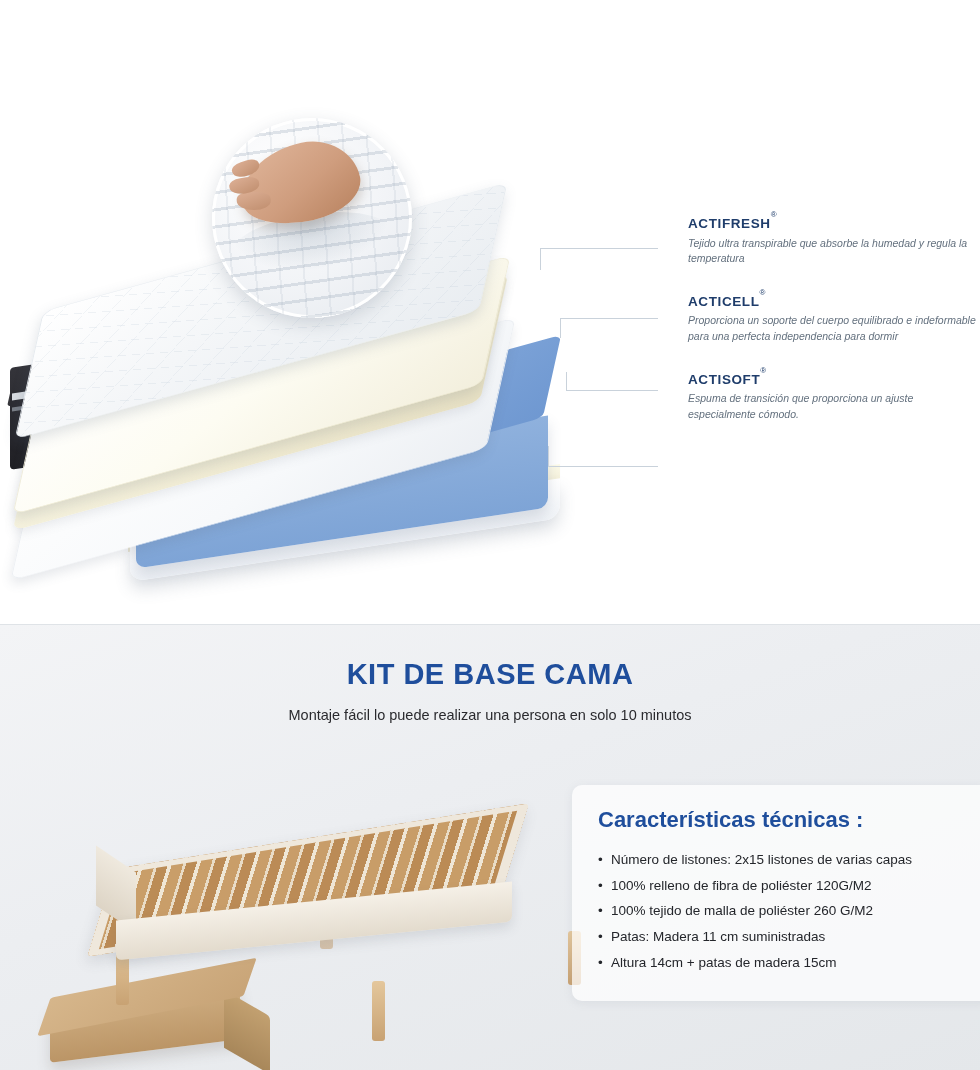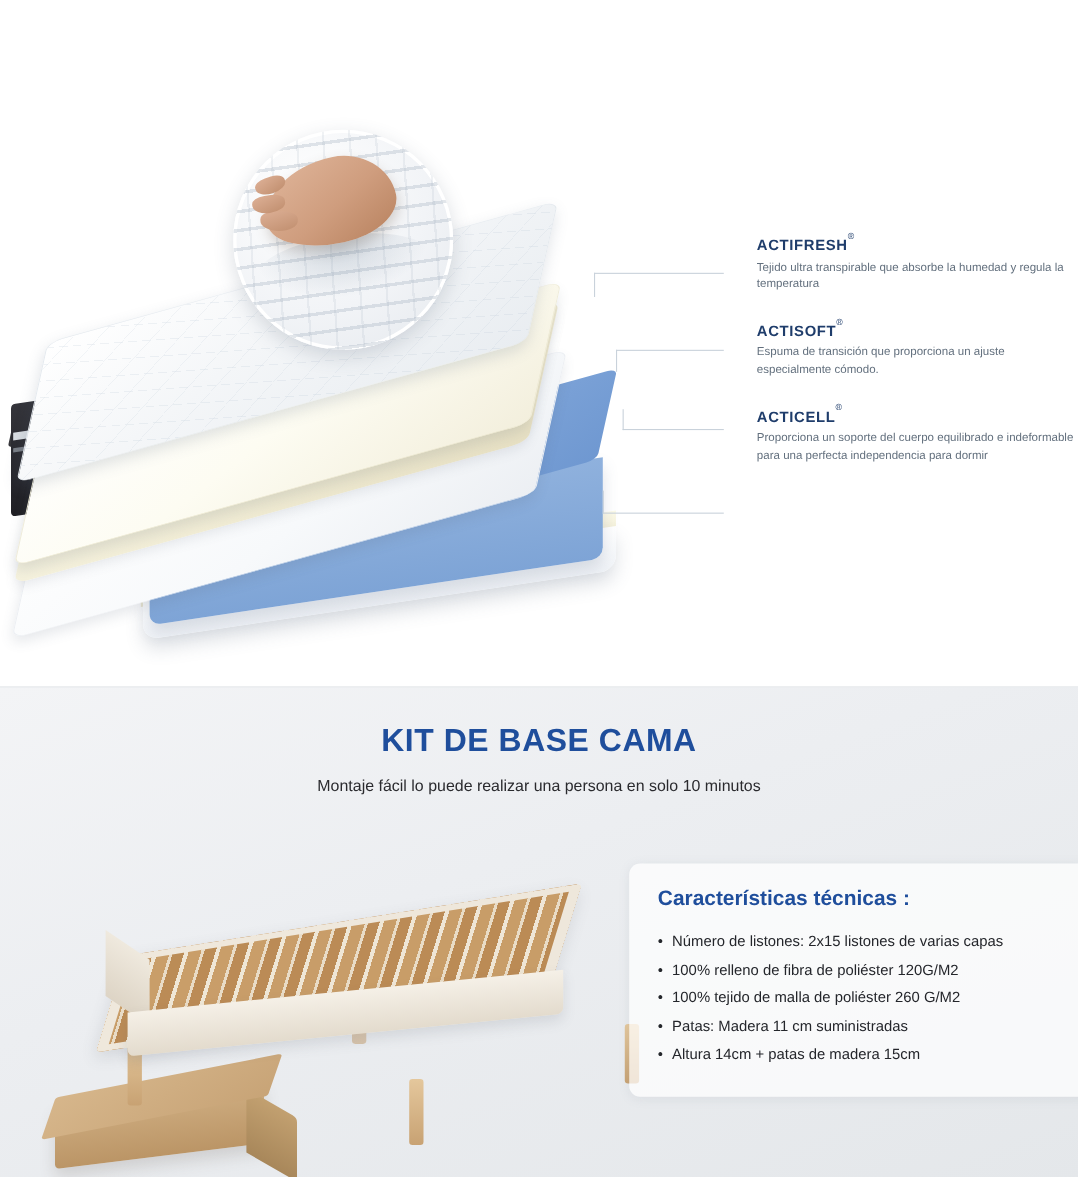--- a/index.html
+++ b/index.html
@@ -159,21 +159,21 @@
   .legend{
     position:absolute;left:688px;top:215px;width:292px;
   }
   .legend-item{margin-bottom:27px;}
   .legend-title{
     color:#1f3d6b;font-weight:bold;font-size:13.5px;letter-spacing:.6px;
     margin:0 0 5px 0;
   }
   .legend-title sup{font-size:8px;font-weight:normal;top:-.6em;position:relative;}
   .legend-desc{
-    color:#63707e;font-size:10.5px;line-height:1.45;margin:0;
+    color:#63707e;font-size:10.5px;line-height:1.45;margin:0;font-style:italic;
   }
   
   .panel-bottom{
     position:absolute;left:0;top:624px;width:980px;height:452px;
     background:linear-gradient(160deg,#f3f4f6 0%,#eceef1 40%,#e4e7ea 100%);
     border-top:1px solid #dfe3e7;
   }
   .kit-title{
     position:absolute;left:0;top:33px;width:980px;text-align:center;
     color:#1f4e9c;font-size:29px;font-weight:bold;letter-spacing:.5px;
@@ -254,21 +254,21 @@
   }
   
   .specs{
     position:absolute;left:572px;top:160px;width:368px;
     background:rgba(255,255,255,.72);
     border-radius:10px;
     padding:22px 26px 26px 26px;
     box-shadow:0 2px 10px rgba(120,130,145,.12);
   }
   .specs h3{
-    margin:0 0 14px 0;color:#1f4e9c;font-size:19px;font-weight:bold;
+    margin:0 0 14px 0;color:#1f4e9c;font-size:22px;font-weight:bold;
   }
   .specs ul{margin:0;padding:0;list-style:none;}
   .specs li{
     color:#24262b;font-size:13.5px;line-height:1.9;
     padding-left:13px;position:relative;
   }
   .specs li:before{
     content:"•";position:absolute;left:0;top:0;color:#24262b;
   }
 </style>
@@ -338,30 +338,30 @@
     <div class="legend-item">
       <p class="legend-title">
         <span>ACTIFRESH</span><sup>®</sup>
       </p>
       <p class="legend-desc">Tejido ultra transpirable que absorbe la humedad y regula la temperatura</p>
     </div>
 
 
     <div class="legend-item">
       <p class="legend-title">
+        <span>ACTICELL</span><sup>®</sup>
+      </p>
+      <p class="legend-desc">Proporciona un soporte del cuerpo equilibrado e indeformable para una perfecta independencia para dormir</p>
+    </div>
+
+    <div class="legend-item">
+      <p class="legend-title">
         <span>ACTISOFT</span><sup>®</sup>
       </p>
       <p class="legend-desc">Espuma de transición que proporciona un ajuste especialmente cómodo.</p>
-    </div>
-
-    <div class="legend-item">
-      <p class="legend-title">
-        <span>ACTICELL</span><sup>®</sup>
-      </p>
-      <p class="legend-desc">Proporciona un soporte del cuerpo equilibrado e indeformable para una perfecta independencia para dormir</p>
     </div>
 
   </div>
 </section>
 
 <section class="panel-bottom">
 
   <h2 class="kit-title">KIT DE BASE CAMA</h2>
   <p class="kit-sub">Montaje fácil lo puede realizar una persona en solo 10 minutos</p>
 

